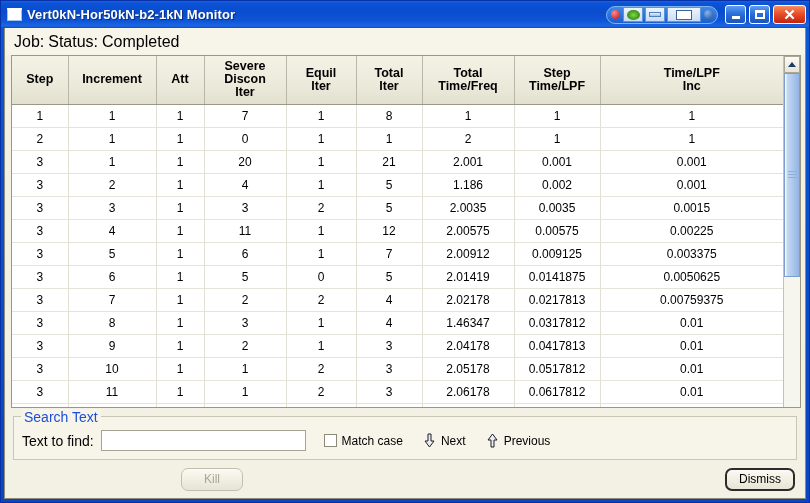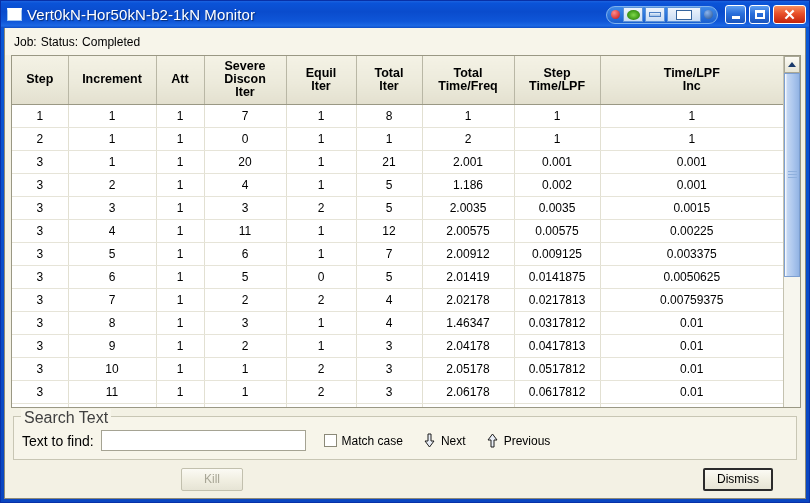--- a/index.html
+++ b/index.html
@@ -31,21 +31,21 @@
   .title-icon {
     width: 15px; height: 13px;
     background: #ffffff;
     border: 1px solid #9ec4f0;
     border-top: 3px solid #ffffff;
     margin-right: 5px; margin-left: 2px;
     flex: 0 0 auto;
   }
   .title-text {
     color: #ffffff;
-    font-size: 15px; font-weight: normal;
+    font-size: 13px; font-weight: bold;
     letter-spacing: 0.1px;
     text-shadow: 1px 1px 1px rgba(0,0,0,0.45);
     white-space: nowrap;
     flex: 1 1 auto;
   }
   .title-right { display: flex; align-items: center; gap: 3px; flex: 0 0 auto; }
 
   .nv-group {
     display: flex; align-items: center;
     height: 18px;
@@ -118,21 +118,21 @@
     display: flex; flex-direction: column;
     border: 1px solid #8d8a78;
     border-top: none;
     overflow: hidden;
   }
 
   .jobbar {
     flex: 0 0 27px;
     display: flex; align-items: center;
     padding-left: 9px;
-    font-size: 12px; color: #000000;
+    font-size: 16px; color: #000000;
     background: #f7f5ea;
     gap: 4px;
   }
   .jobbar .lbl { font-weight: normal; }
   .jobbar .val { margin-right: 26px; }
 
   
   .table-wrap {
     flex: 1 1 auto;
     margin: 0 4px 0 6px;
@@ -231,22 +231,22 @@
     border: 1px solid #c8c6b4;
     position: relative;
     padding: 13px 8px 8px 8px;
     flex: 0 0 auto;
     background: #f7f5ea;
   }
   .searchbox legend {
     position: absolute; top: -8px; left: 7px;
     background: #f7f5ea;
     padding: 0 3px;
-    font-size: 16px;
-    color: #404040;
+    font-size: 14px;
+    color: #1d4ed8;
   }
   .searchrow { display: flex; align-items: center; }
   .searchrow .findlbl { font-size: 14px; color: #000; margin-right: 7px; }
   .findinput {
     width: 205px; height: 21px;
     border: 1px solid #a5a393;
     background: #ffffff;
     font-size: 12px;
     padding: 0 3px;
     font-family: "Liberation Sans", sans-serif;
@@ -278,28 +278,28 @@
     display: flex; align-items: center;
     padding: 0 14px;
     position: relative;
   }
   .btn {
     min-width: 62px; height: 23px;
     font-size: 12px;
     font-family: "Liberation Sans", sans-serif;
     background: linear-gradient(to bottom, #fbfaf4 0%, #f1efe2 50%, #e6e4d5 100%);
     border: 1px solid #9d9b89;
-    border-radius: 2px;
+    border-radius: 7px;
     display: flex; align-items: center; justify-content: center;
     padding: 0 12px;
   }
   .btn.disabled { color: #a8a696; border-color: #c2c0ae; }
   .btn.default { border: 2px solid #2b2b2b; }
   .kill-pos { position: absolute; left: 176px; }
-  .dismiss-pos { position: absolute; right: 32px; }
+  .dismiss-pos { position: absolute; right: 10px; }
 </style>
 </head>
 <body>
 
 <div class="window">
 
   <div class="titlebar">
     <div class="title-icon"></div>
     <div class="title-text">Vert0kN-Hor50kN-b2-1kN Monitor</div>
 

